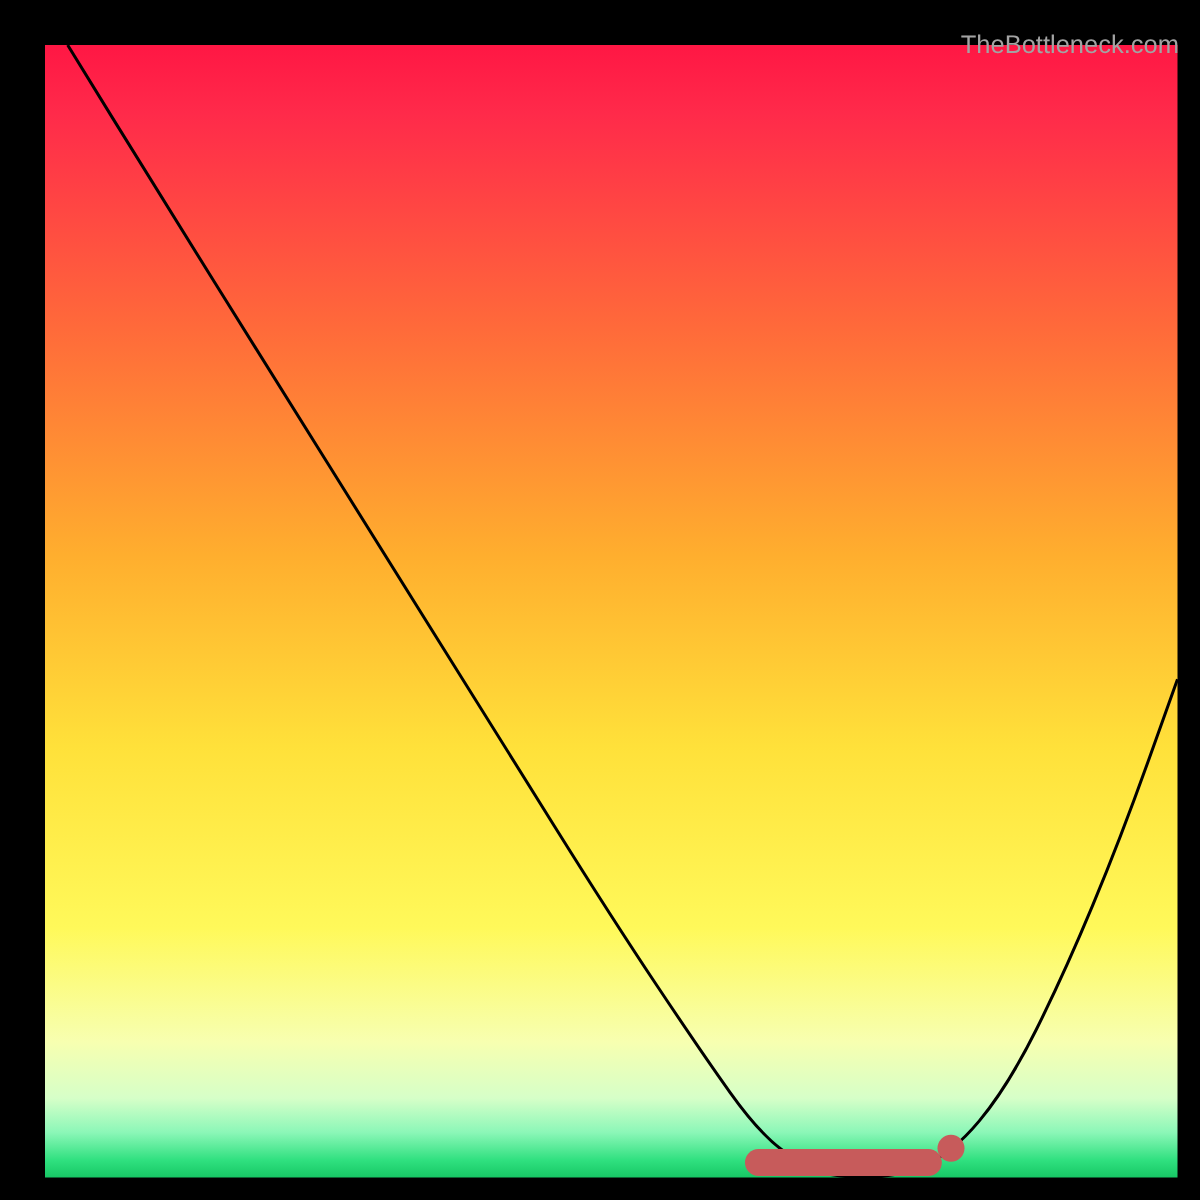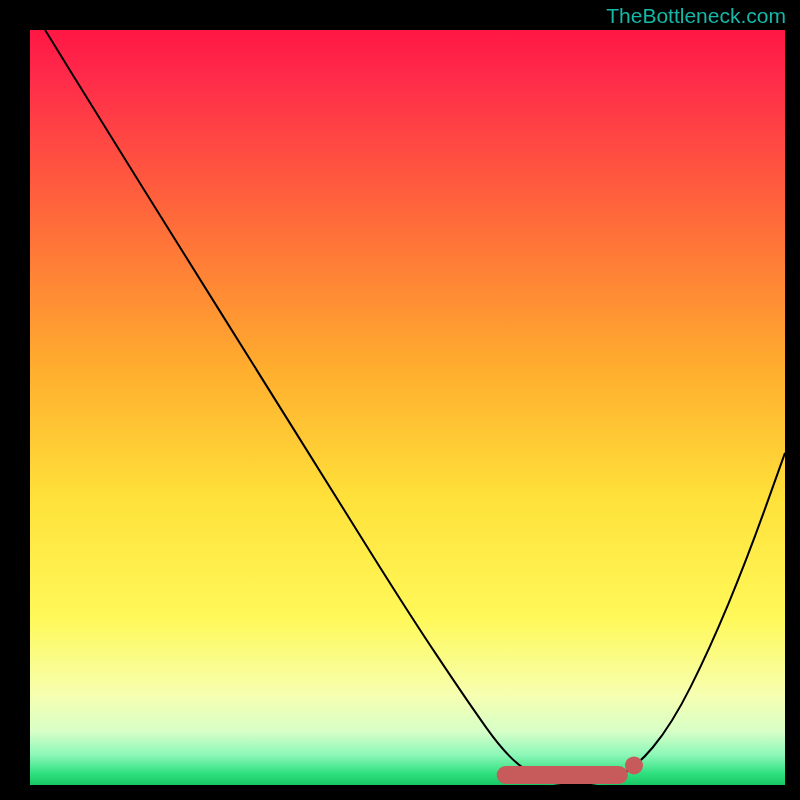--- a/index.html
+++ b/index.html
@@ -11,24 +11,24 @@
     background: #000;
     font-family: Arial, Helvetica, sans-serif;
   }
   .wrap {
     position: relative;
     width: 800px;
     height: 800px;
   }
   .attribution {
     position: absolute;
-    top: 4px;
+    top: 20px;
     right: 14px;
-    color: #14b8a6;
-    font-size: 21px;
+    color: #a3a3a3;
+    font-size: 17px;
     font-weight: 500;
     z-index: 5;
   }
   svg {
     position: absolute;
     top: 0;
     left: 0;
   }
   .curve {
     fill: none;

